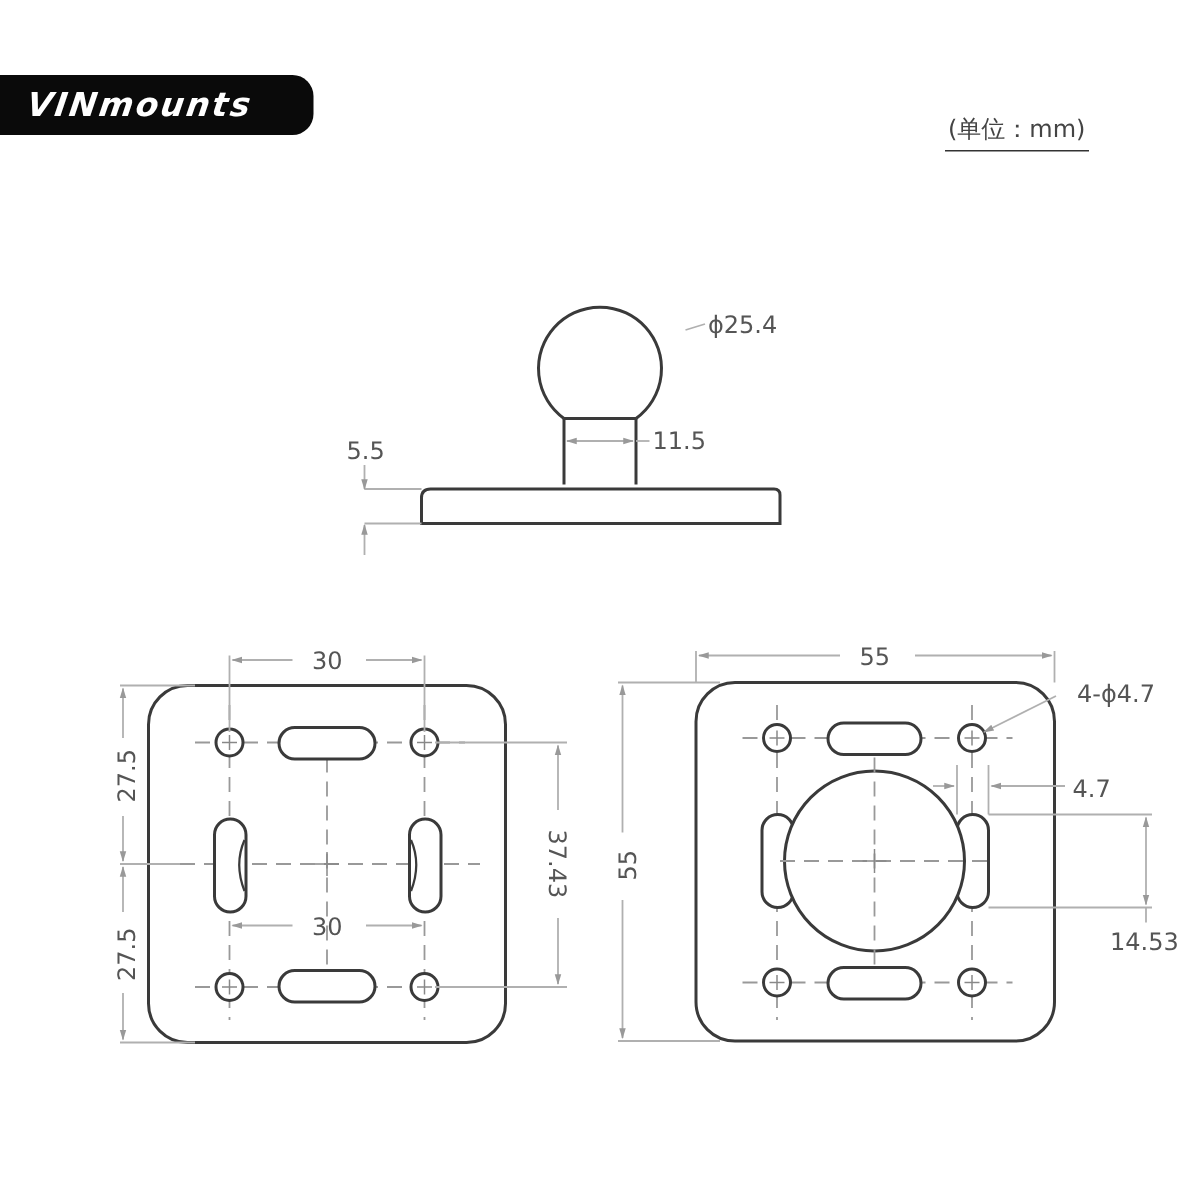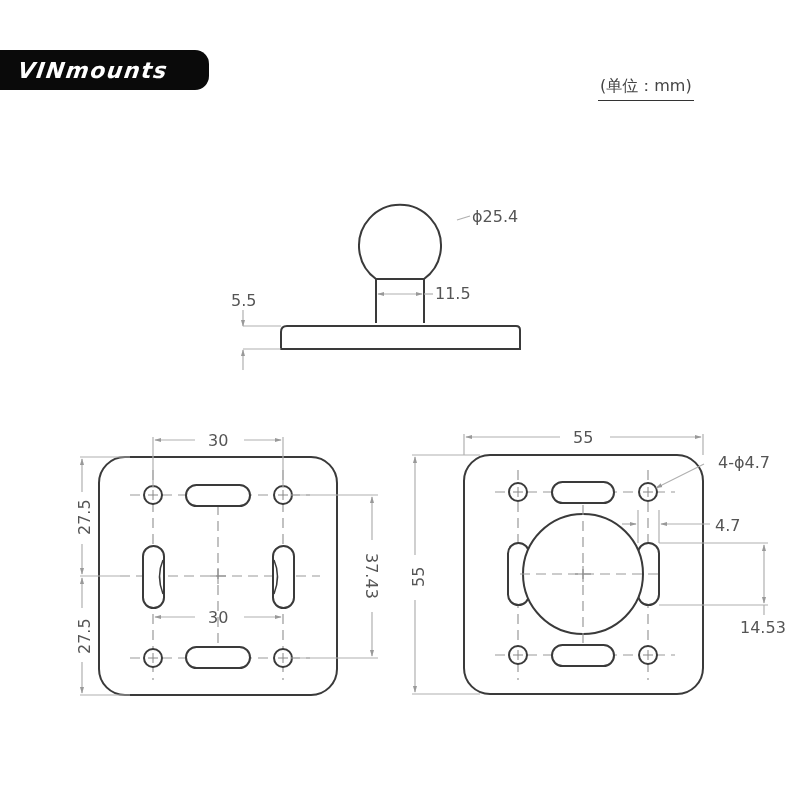--- a/index.html
+++ b/index.html
@@ -1,19 +1,19 @@
 <!DOCTYPE html>
 <html><head>
   <meta charset="utf-8">
   <style>
     html, body { margin:0; padding:0; background:#ffffff; }
     body { width:800px; height:800px; position:relative; overflow:hidden; font-family:"DejaVu Sans","Liberation Sans",sans-serif; }
     .logo { position:absolute; left:0; top:50px; width:209px; height:40px; background:#0a0a0a; border-radius:0 14px 14px 0; display:flex; align-items:center; }
     .logo span { color:#ffffff; font-family:"DejaVu Sans","Liberation Sans",sans-serif; font-weight:bold; font-style:italic; font-size:22px; letter-spacing:1.5px; margin-left:18px; transform:skewX(-8deg); }
-    .unit { position:absolute; left:598px; top:76px; font-size:16px; color:#444; border-bottom:1.5px solid #333; padding:0 2px 3px 2px; font-family:"DejaVu Sans","Liberation Sans",sans-serif; }
+    .unit { position:absolute; left:630px; top:76px; font-size:16px; color:#444; border-bottom:1.5px solid #333; padding:0 2px 3px 2px; font-family:"DejaVu Sans","Liberation Sans",sans-serif; }
     svg { position:absolute; left:0; top:0; }
     svg text { font-family:"DejaVu Sans","Liberation Sans",sans-serif; font-size:16px; fill:#555; }
   </style>
 </head>
 <body>
 
 <div class="logo">
   <span>VINmounts</span>
 </div>
 <div class="unit">(单位：mm)</div>

